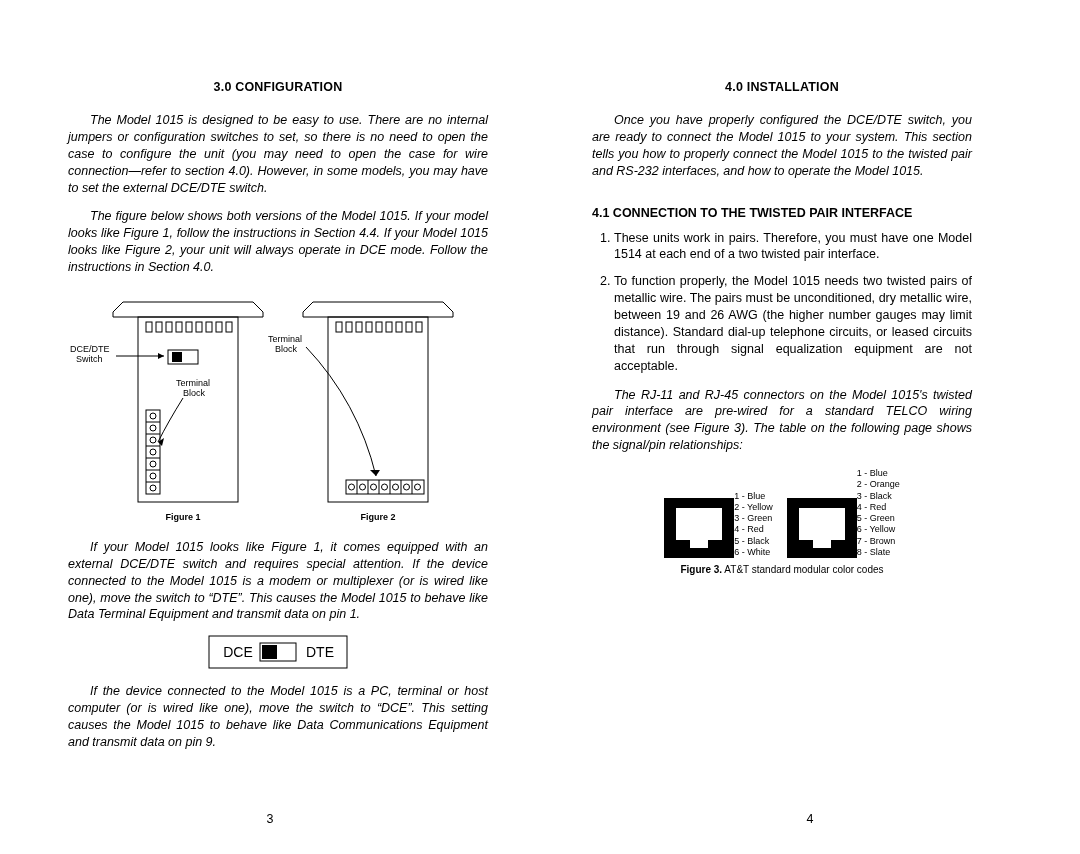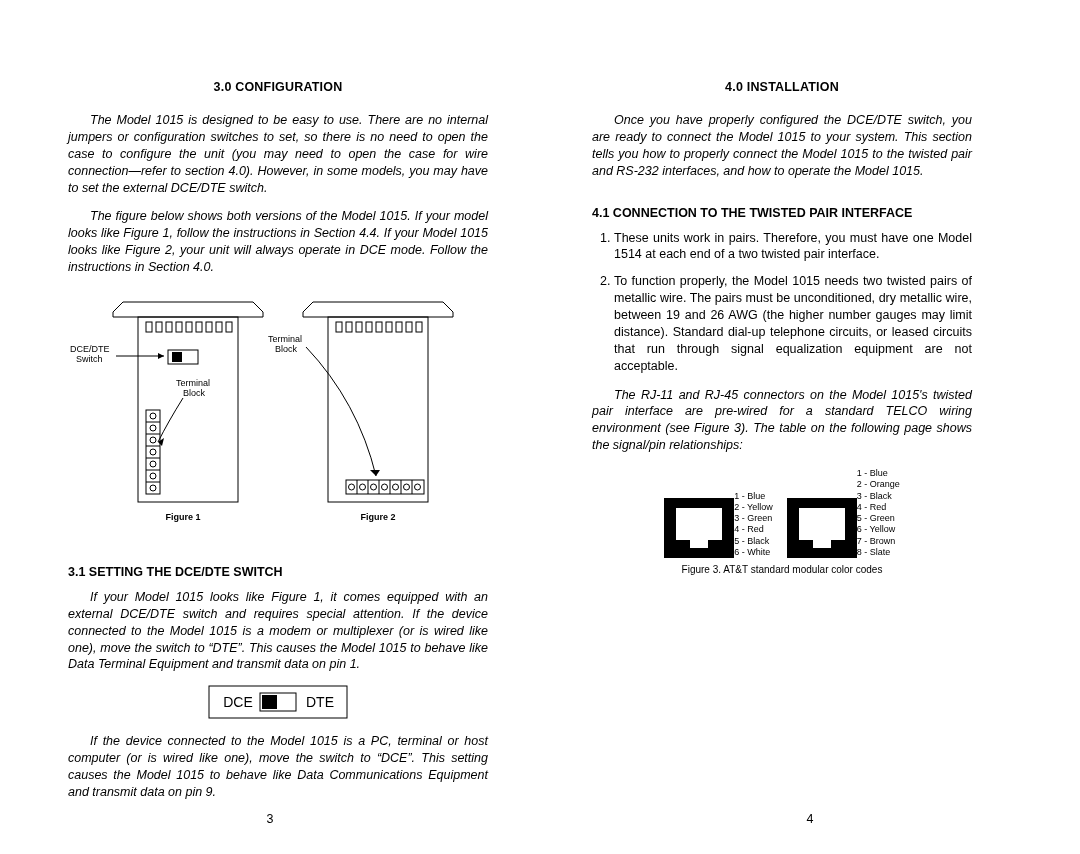--- a/index.html
+++ b/index.html
@@ -102,21 +102,21 @@
     font-size: 9px;
     line-height: 1.25;
     margin-top: 2px;
     white-space: pre;
   }
   .fig3-caption {
     font-size: 10px;
     text-align: center;
     margin-top: 6px;
   }
-  .fig3-caption b { font-weight: normal; }
+  .fig3-caption b { font-weight: bold; }
 </style>
 </head>
 <body>
 
 <div class="page-wrap">
 
   <div class="col col-left">
     <h2 class="sect">3.0  CONFIGURATION</h2>
 
     <p class="body"><span class="indent"></span><span>The Model 1015 is designed to be easy to use.  There are no internal jumpers or configuration switches to set, so there is no need to open the case to configure the unit (you may need to open the case for wire connection—refer to section 4.0).  However, in some models, you may have to set the external DCE/DTE switch.</span></p>
@@ -213,21 +213,20 @@
           </g>
 
         <path d="M238 55 Q290 110 308 184" fill="none" stroke="#000"></path>
         <polygon points="308,184 302,178 312,178" fill="#000"></polygon>
       </g>
 
       <text x="115" y="228" font-size="9" font-weight="bold" text-anchor="middle">Figure 1</text>
       <text x="310" y="228" font-size="9" font-weight="bold" text-anchor="middle">Figure 2</text>
     </svg>
 
-    <h3 class="sub">3.1  SETTING THE DCE/DTE SWITCH</h3>
 
     <p class="body"><span class="indent"></span><span>If your Model 1015 looks like Figure 1, it comes equipped with an external DCE/DTE switch and requires special attention.  If the device connected to the Model 1015 is a modem or multiplexer (or is wired like one), move the switch to “DTE”.  This causes the Model 1015 to behave like Data Terminal Equipment and transmit data on pin 1.</span></p>
 
     
     <svg class="dce-dte-box" width="140" height="34" viewBox="0 0 140 34">
       <rect x="1" y="1" width="138" height="32" fill="none" stroke="#000"></rect>
       <text x="30" y="22" font-size="14" text-anchor="middle">DCE</text>
       <rect x="52" y="8" width="36" height="18" fill="none" stroke="#000"></rect>
       <rect x="54" y="10" width="15" height="14" fill="#000"></rect>
       <text x="112" y="22" font-size="14" text-anchor="middle">DTE</text>

